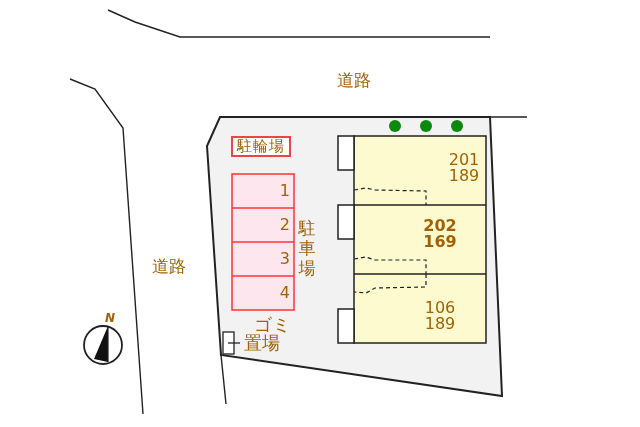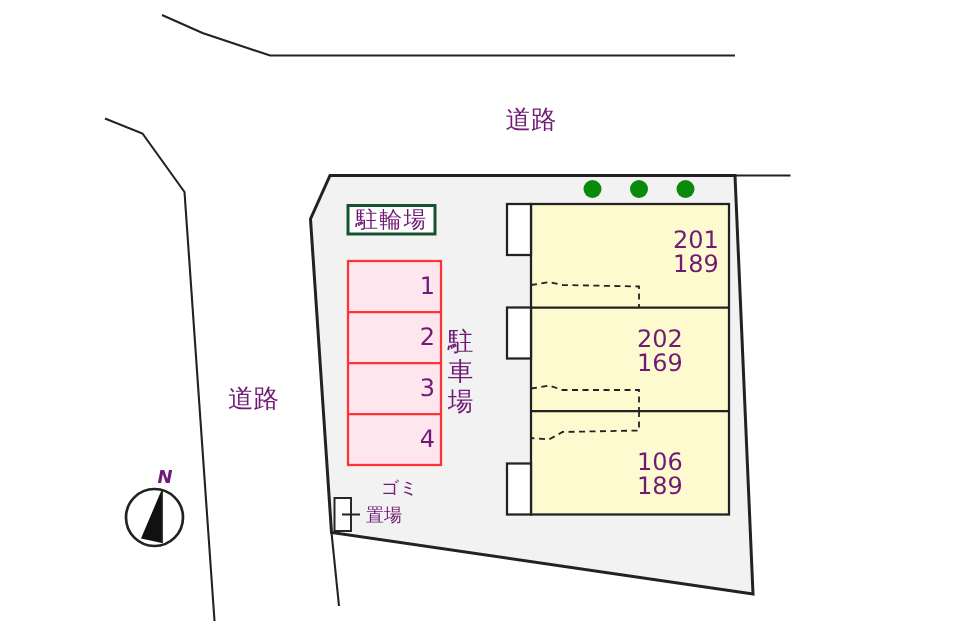--- a/index.html
+++ b/index.html
@@ -1,25 +1,25 @@
 <!DOCTYPE html>
 <html><head>
 <meta charset="utf-8">
 <style>
   html, body { margin: 0; padding: 0; background: #ffffff; }
   body { width: 640px; height: 427px; overflow: hidden; position: relative;
          font-family: "DejaVu Sans", "Liberation Sans", sans-serif; }
   #map { position: absolute; left: 0; top: 0; width: 640px; height: 427px; }
-  .lbl { position: absolute; color: #701a75; line-height: 1; white-space: nowrap; }
+  .lbl { position: absolute; color: #a16207; line-height: 1; white-space: nowrap; }
   .road { font-size: 17px; }
   .unit { font-size: 16px; text-align: center; line-height: 16px; width: 60px; }
   .num { font-size: 16px; width: 20px; text-align: right; }
   .vert { font-size: 17px; width: 20px; line-height: 20px; text-align: center; }
-  .bike { font-size: 15px; border: 2px solid #14532d; background: #fff; padding: 1px 4px; letter-spacing: 1px; }
-  .trash { font-size: 12px; line-height: 18px; }
+  .bike { font-size: 15px; border: 2px solid #ef4444; background: #fff; padding: 1px 4px; letter-spacing: 1px; }
+  .trash { font-size: 18px; line-height: 18px; }
   .north { font-size: 12px; font-style: italic; font-weight: bold; }
 </style>
 </head>
 <body>
 
 <svg id="map" viewBox="0 0 640 427" xmlns="http://www.w3.org/2000/svg">
 
   <polyline points="108,10 135,22 180,37 490,37" fill="none" stroke="#222" stroke-width="1.4"></polyline>
   <polyline points="70,79 95,89 123,128 143,414" fill="none" stroke="#222" stroke-width="1.4"></polyline>
   <line x1="490" y1="117" x2="527" y2="117" stroke="#222" stroke-width="1.4"></line>
@@ -80,21 +80,21 @@
 
 <div class="lbl trash" style="left:244px; top:316px;">
   <div style="padding-left:10px;">ゴミ</div>
   <div>置場</div>
 </div>
 
 <div class="lbl unit" style="left:434px; top:152px;">
   <div>201</div>
   <div>189</div>
 </div>
-<div class="lbl unit" style="left:410px; top:218px;">
+<div class="lbl unit" style="left:410px; top:218px;font-weight:bold;">
   <div>202</div>
   <div>169</div>
 </div>
 <div class="lbl unit" style="left:410px; top:300px;">
   <div>106</div>
   <div>189</div>
 </div>
 
 <div class="lbl north" style="left:105px; top:312px;">N</div>
 

